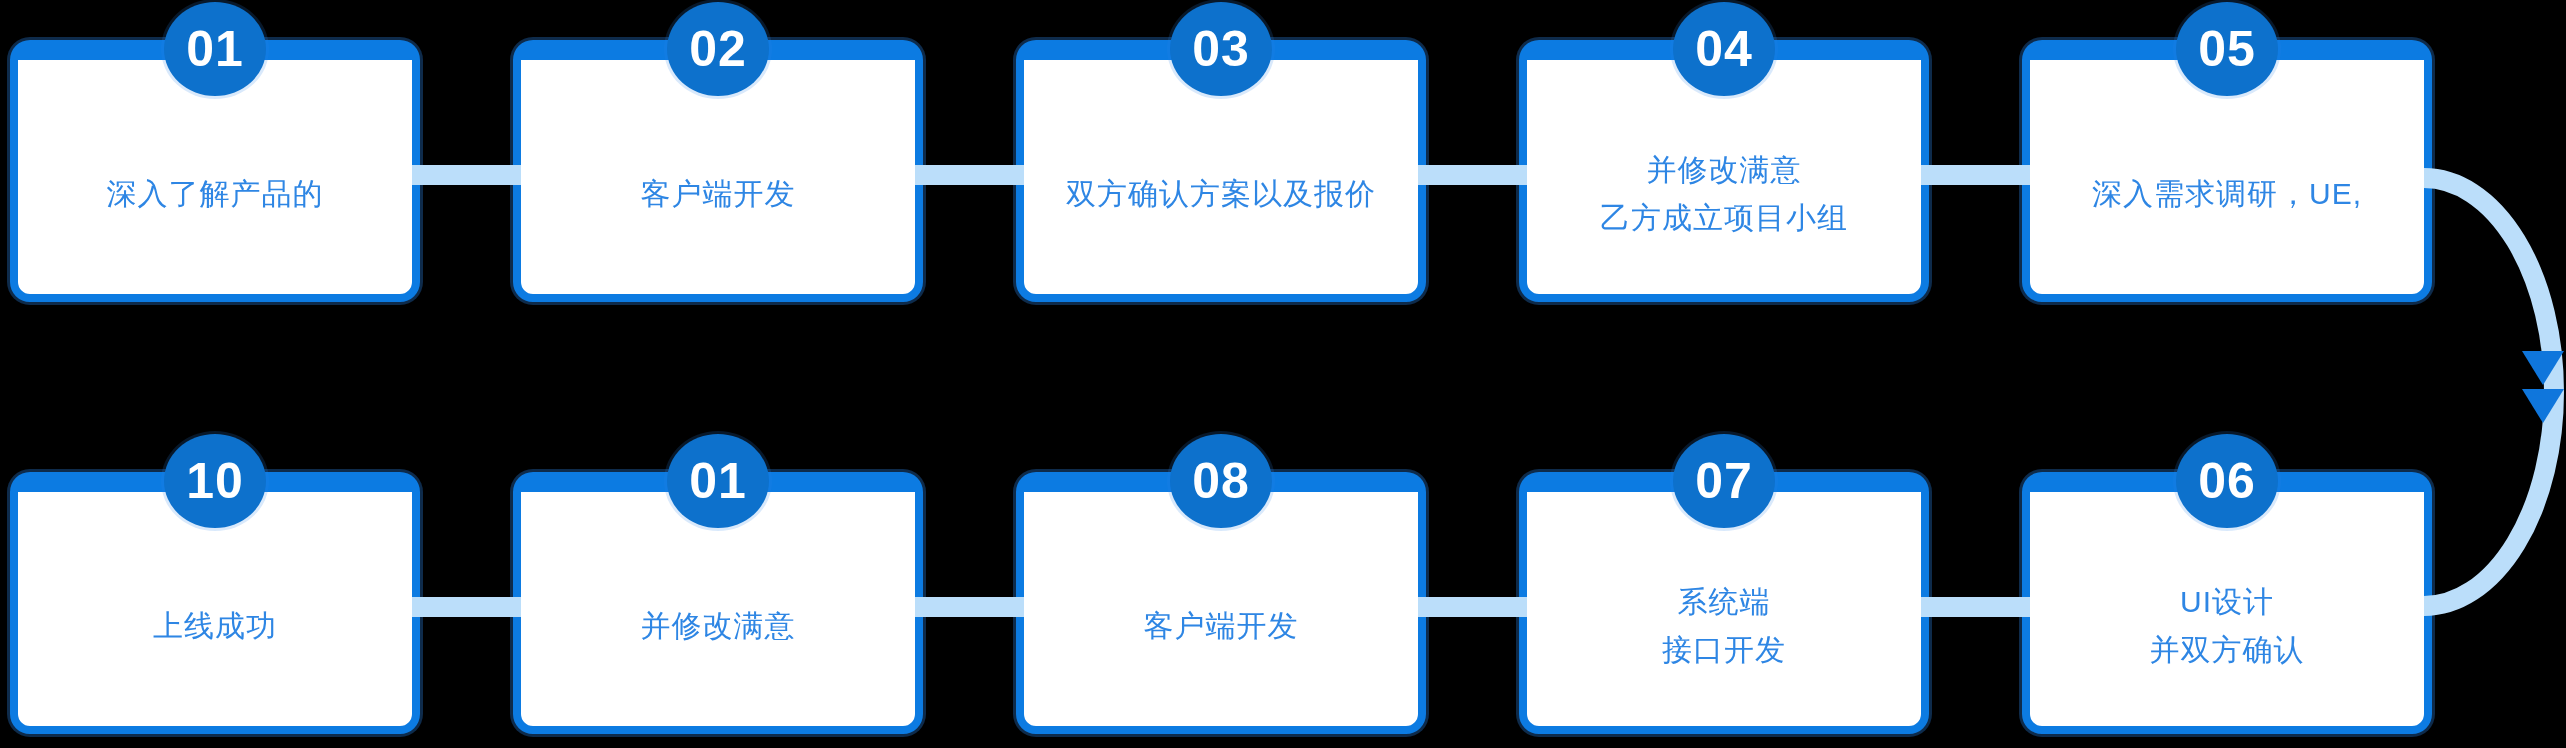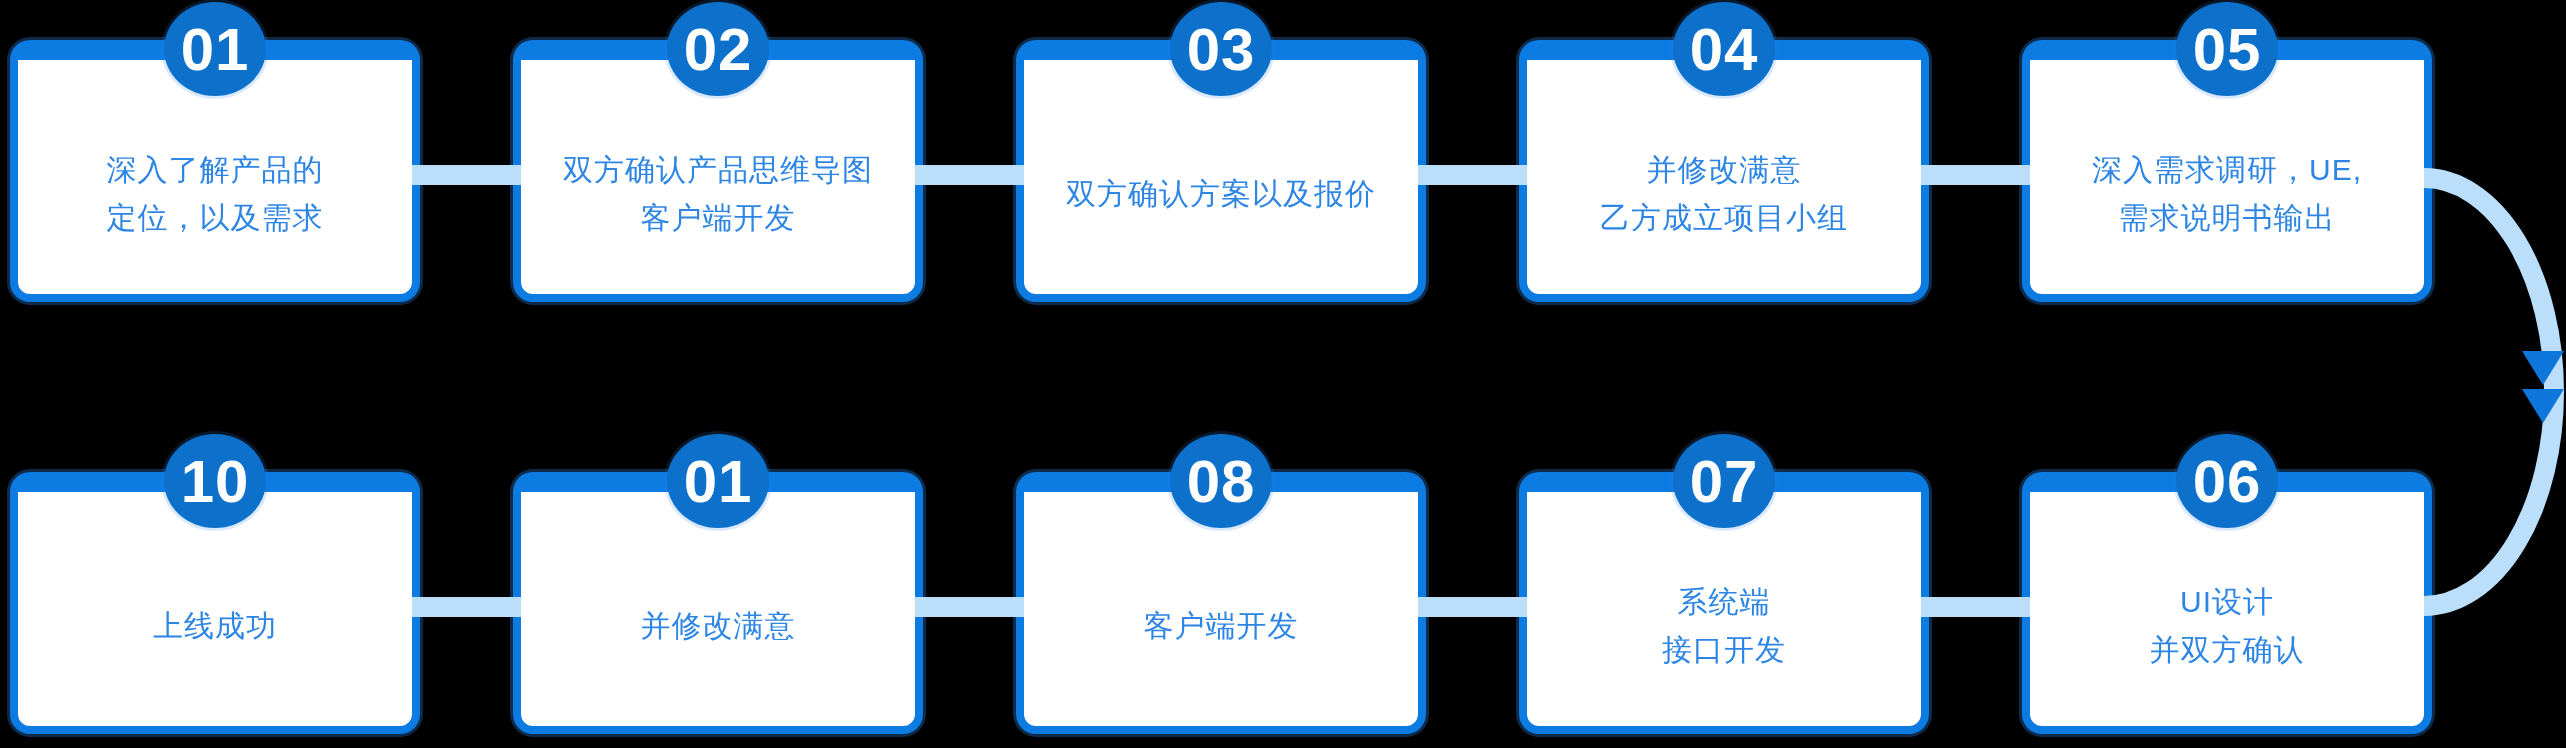--- a/index.html
+++ b/index.html
@@ -32,21 +32,21 @@
   .badge{
     position:absolute;left:50%;top:-38px;transform:translateX(-50%);
     width:102px;height:94px;border-radius:50%;
     background:var(--badge,#0d71cc);
     box-shadow:0 0 0 3px rgba(43,134,232,.18);
     display:flex;align-items:center;justify-content:center;
     z-index:2;
   }
   .badge span{
     color:var(--badge-text,#fff);
-    font-size:60px;font-weight:600;letter-spacing:1px;
+    font-size:50px;font-weight:600;letter-spacing:1px;
   }
   .bar{
     position:absolute;height:20px;
     background:var(--connector,#bbdefa);
     z-index:3;
   }
   svg.overlay{
     position:absolute;left:0;top:0;z-index:3;pointer-events:none;
   }
   svg.overlay path{stroke:var(--connector,#bbdefa);}
@@ -57,29 +57,27 @@
 
 <div class="canvas" id="canvas">
   <svg class="overlay" width="2566" height="748" viewBox="0 0 2566 748">
     <path d="M 2424 178 A 130 214 0 0 1 2424 606" fill="none" stroke-width="20"></path>
     <polygon points="2522,351 2564,351 2543,385"></polygon>
     <polygon points="2522,389 2564,389 2543,423"></polygon>
   </svg>
 <div class="step" style="left: 10px; top: 40px;">
       <div class="card">
         <div class="line">深入了解产品的</div>
-        <div class="line">定位，以及需求</div>
       </div>
       <div class="badge">
         <span>01</span>
       </div>
     </div>
     <div class="step" style="left: 513px; top: 40px;">
       <div class="card">
-        <div class="line">双方确认产品思维导图</div>
         <div class="line">客户端开发</div>
       </div>
       <div class="badge">
         <span>02</span>
       </div>
     </div>
     <div class="step" style="left: 1016px; top: 40px;">
       <div class="card">
         <div class="line">双方确认方案以及报价</div>
       </div>
@@ -92,21 +90,20 @@
         <div class="line">并修改满意</div>
         <div class="line">乙方成立项目小组</div>
       </div>
       <div class="badge">
         <span>04</span>
       </div>
     </div>
     <div class="step" style="left: 2022px; top: 40px;">
       <div class="card">
         <div class="line">深入需求调研，UE,</div>
-        <div class="line">需求说明书输出</div>
       </div>
       <div class="badge">
         <span>05</span>
       </div>
     </div>
     <div class="step" style="left: 2022px; top: 472px;">
       <div class="card">
         <div class="line">UI设计</div>
         <div class="line">并双方确认</div>
       </div>

